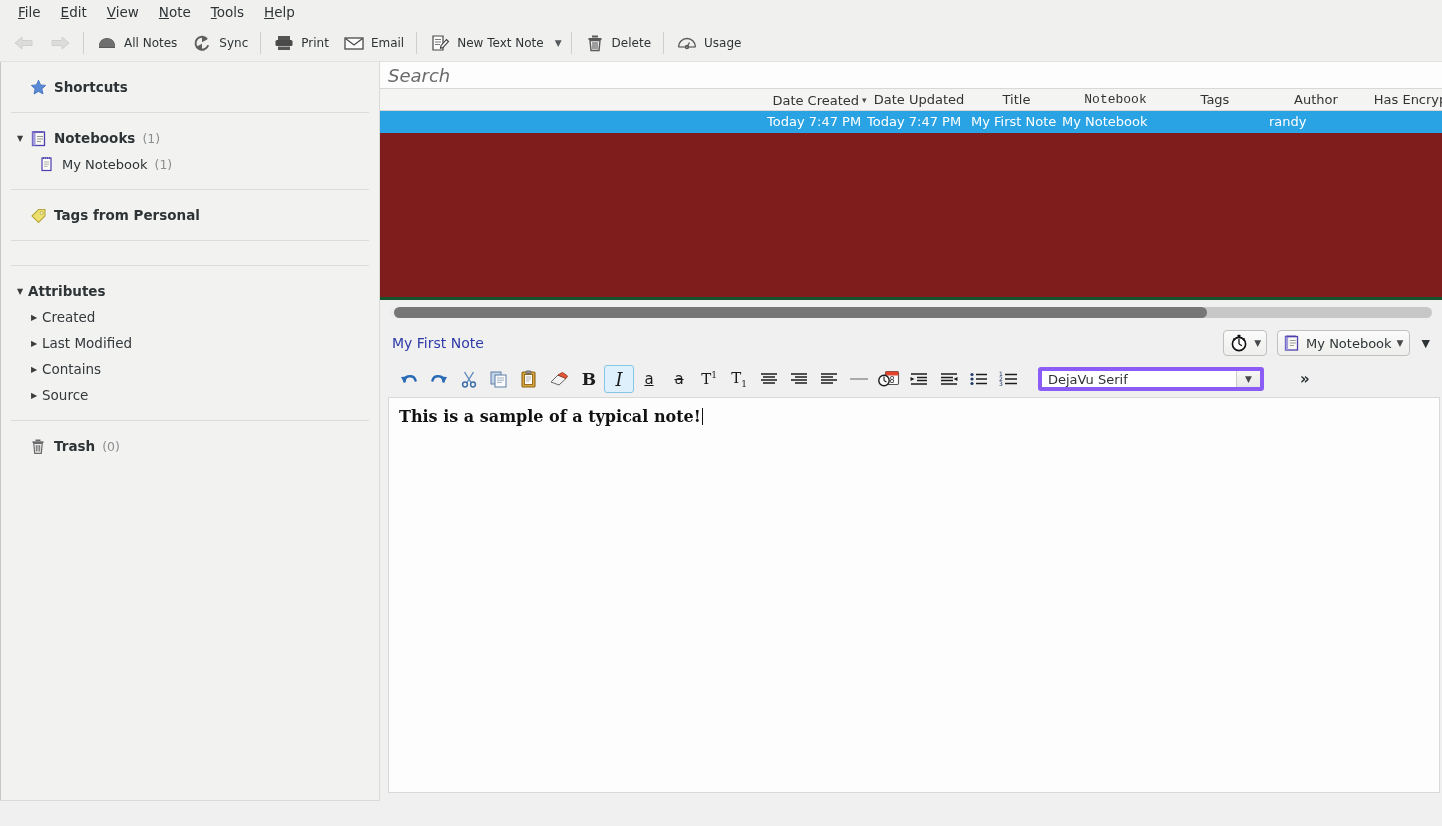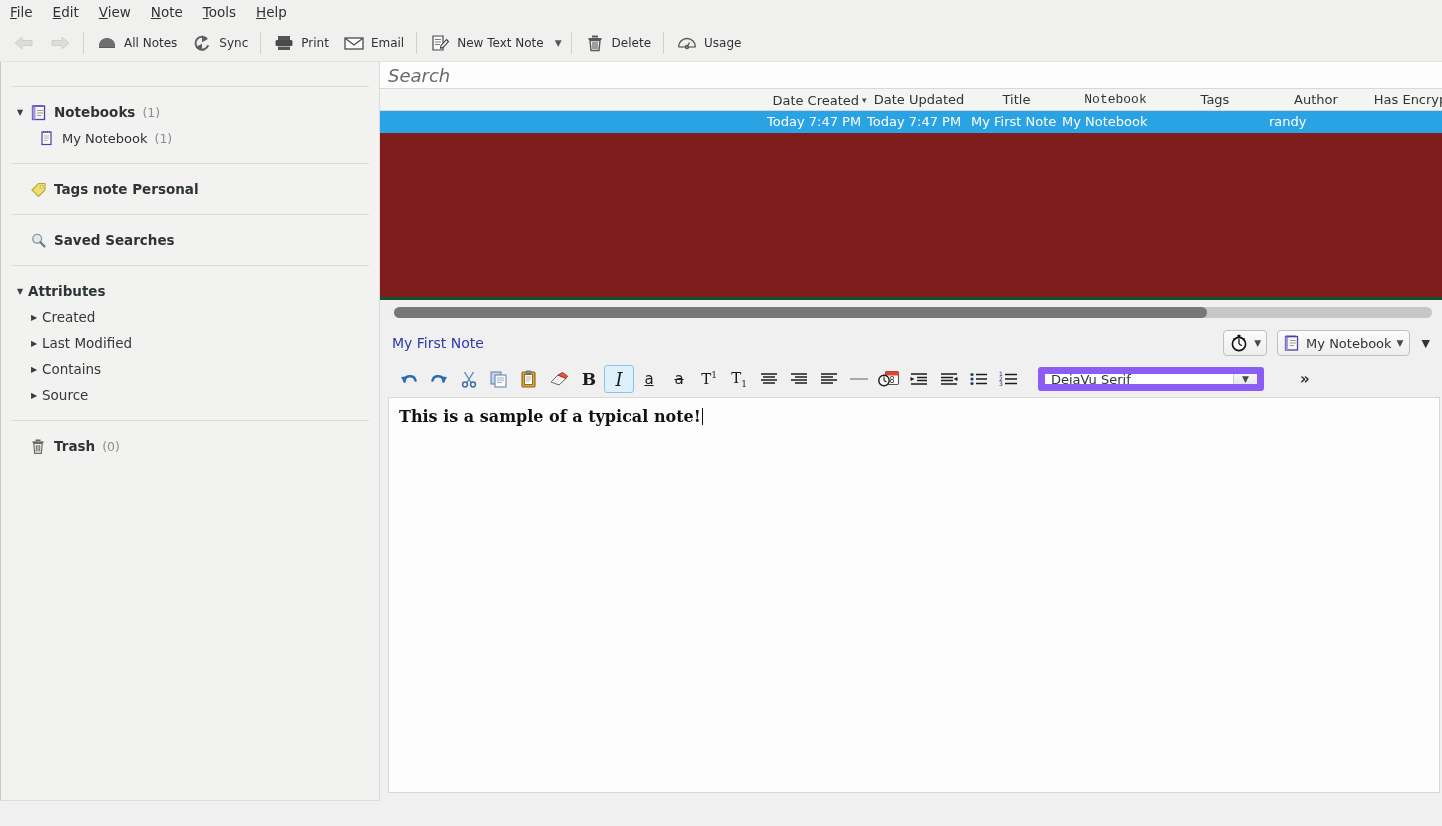--- a/index.html
+++ b/index.html
@@ -12,20 +12,21 @@
     font-size: 13px;
     color: #2e3436;
   }
 
   
   #menubar {
     height: 24px;
     background: #f0f0ef;
     display: flex;
     align-items: center;
+    padding-left: 8px;
     gap: 0px;
   }
   .menu-item {
     padding: 3px 10px;
     font-size: 13.5px;
     color: #2e3436;
     cursor: default;
     white-space: nowrap;
   }
   .menu-item .mn { text-decoration: underline; }
@@ -242,21 +243,21 @@
     border: 1px solid transparent;
   }
   .fb.active {
     background: #ddf0fb;
     border: 1px solid #86c5e4;
   }
   .fontcombo {
     display: flex; align-items: stretch;
     height: 24px;
     margin-left: 14px;
-    border: 7px solid #8b5cf6;
+    border: 4px solid #8b5cf6;
     border-radius: 3px;
     background: #ffffff;
     width: 226px;
   }
   .fontcombo input {
     flex: 1;
     border: none; outline: none;
     background: transparent;
     padding-left: 6px;
     font-family: "DejaVu Sans", "Liberation Sans", sans-serif;
@@ -424,20 +425,29 @@
     <span>Usage</span>
   </div>
 </div>
 
 <div id="body">
 
   <div id="sidebar">
 
     <div class="sb-pad-top"></div>
 
+    <div class="sb-row sb-head">
+      <span class="tri"></span>
+      <span class="sb-ico">
+        <svg width="17" height="17" viewBox="0 0 17 17">
+            <path d="M8.5 1.2 L10.6 5.9 L15.7 6.4 L11.9 9.9 L13 15 L8.5 12.4 L4 15 L5.1 9.9 L1.3 6.4 L6.4 5.9 Z" fill="#5a8ad6" stroke="#3d6cb8" stroke-width="0.8"></path>
+          </svg>
+      </span>
+      <span>Shortcuts</span>
+    </div>
 
     <div class="sb-pad-top"></div>
     <div class="sb-divider"></div>
     <div class="sb-pad-top"></div>
 
     <div class="sb-row sb-head">
       <span class="tri">▼</span>
       <span class="sb-ico">
         <svg width="17" height="17" viewBox="0 0 17 17">
           <rect x="2.5" y="2" width="12" height="13.5" fill="#f7f7f2" stroke="#4c3fb0" stroke-width="1.3"></rect>
@@ -468,37 +478,27 @@
     <div class="sb-pad-top"></div>
 
     <div class="sb-row sb-head">
       <span class="tri"></span>
       <span class="sb-ico">
         <svg width="17" height="17" viewBox="0 0 17 17">
           <path d="M2 9 L8.5 2.5 L15 2.5 L15 9 L8.5 15.5 Z" fill="#ece06f" stroke="#b9a83c" stroke-width="1.1"></path>
           <circle cx="11.6" cy="5.9" r="1.5" fill="#fcfbe8" stroke="#b9a83c" stroke-width="0.9"></circle>
         </svg>
       </span>
-      <span>Tags note Personal</span>
+      <span>Tags from Personal</span>
     </div>
 
     <div class="sb-pad-top"></div>
     <div class="sb-divider"></div>
     <div class="sb-pad-top"></div>
 
-    <div class="sb-row sb-head">
-      <span class="tri"></span>
-      <span class="sb-ico">
-        <svg width="17" height="17" viewBox="0 0 17 17">
-          <circle cx="7.2" cy="6.8" r="4.4" fill="#e3e8ee" stroke="#8d9aa6" stroke-width="1.4"></circle>
-          <path d="M10.4 10.2 L14.5 14.4" stroke="#6b7580" stroke-width="2.2" stroke-linecap="round"></path>
-        </svg>
-      </span>
-      <span>Saved Searches</span>
-    </div>
 
     <div class="sb-pad-top"></div>
     <div class="sb-divider"></div>
     <div class="sb-pad-top"></div>
 
     <div class="sb-row sb-head">
       <span class="tri">▼</span>
       <span>Attributes</span>
     </div>
 

